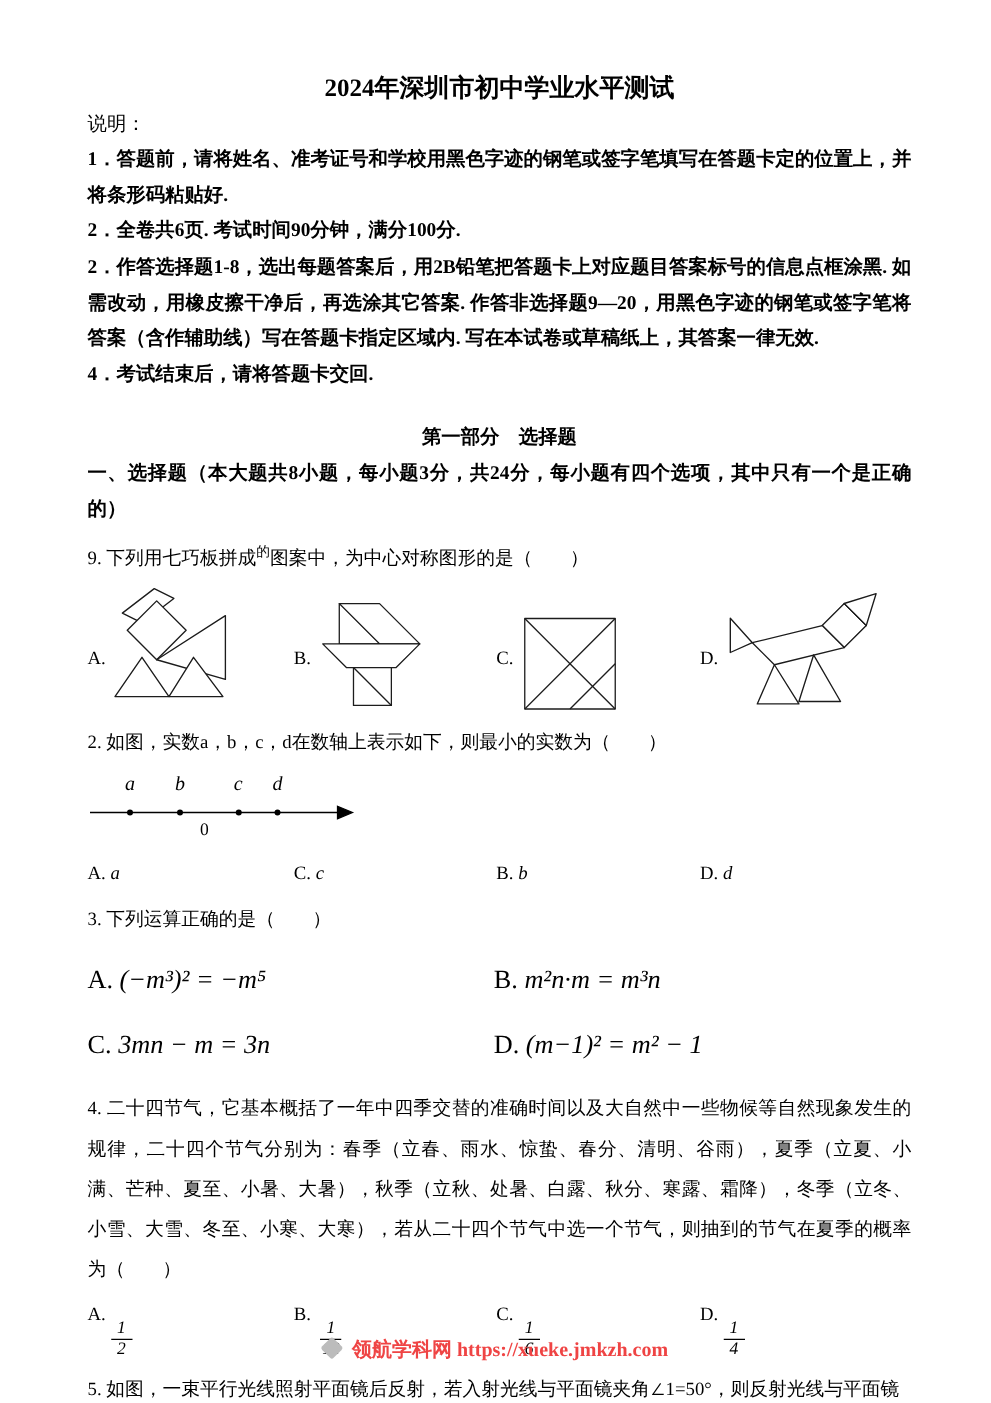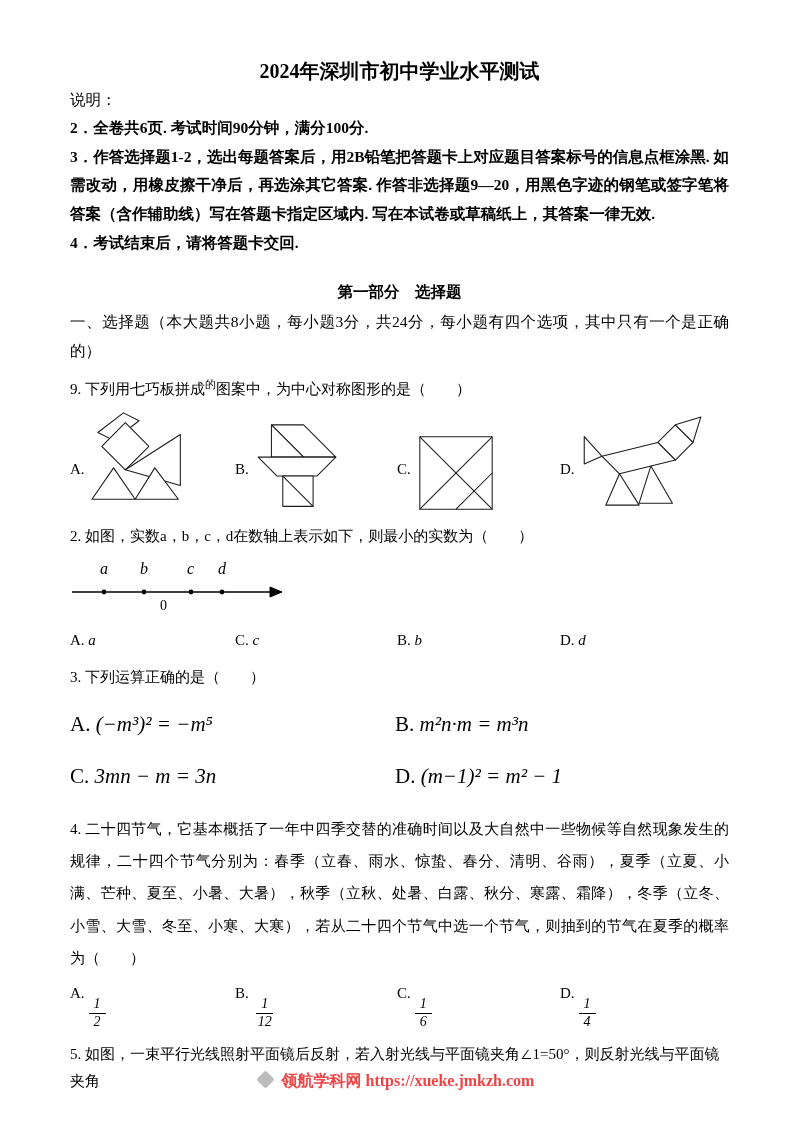--- a/index.html
+++ b/index.html
@@ -8,21 +8,21 @@
     width:793px; height:1122px; margin:0 auto; background:#fff;
     font-family:"Liberation Serif", serif; color:#000;
     padding:56px 64px 0 70px; position:relative; overflow:hidden;
     font-size:15.5px; line-height:1.8;
   }
   .title   { text-align:center; font-weight:bold; font-size:20px; line-height:1.5; }
   .subtitle{ text-align:center; font-weight:bold; font-size:19px; line-height:1.5; margin-top:14px; margin-bottom:12px; }
   .inst-head { font-weight:normal; }
   .inst-item { font-weight:bold; text-align:justify; line-height:1.85; }
   .part-heading { text-align:center; font-weight:bold; margin:21px 0 2px; }
-  .sec-heading  { font-weight:normal; text-align:justify; line-height:1.85; }
+  .sec-heading  { font-weight:bold; text-align:justify; line-height:1.85; }
   .q-text { margin-top:10px; font-size:15px; }
   .sup-cn { vertical-align:super; font-size:11px; }
   .fig-row { display:grid; grid-template-columns:165px 162px 163px 1fr; margin:4px 0 6px; }
   .fig-opt { display:flex; align-items:flex-end; gap:5px; }
   .opt-label { margin-bottom:30px; font-size:15px; }
   svg.tangram polygon, svg.tangram line, svg.tangram rect {
     fill:#ffffff; stroke:#1c1c1c; stroke-width:1.1; stroke-linejoin:round;
   }
   svg.numline line, svg.numline polygon { stroke:#000; }
   svg.numline polygon { fill:#000; }
@@ -43,22 +43,23 @@
   .footer .logo { display:inline-block; width:13px; height:13px; background:#bcbcbc; transform:rotate(45deg); margin-right:10px; border-radius:2px; }
 </style>
 </head>
 <body>
 
 <div class="page">
 
   <div class="title">2024年深圳市初中学业水平测试</div>
 
   <div class="inst-head">说明：</div>
+  <div class="inst-item">1．答题前，请将姓名、准考证号和学校用黑色字迹的钢笔或签字笔填写在答题卡定的位置上，并将条形码粘贴好.</div>
   <div class="inst-item">2．全卷共6页. 考试时间90分钟，满分100分.</div>
-  <div class="inst-item">3．作答选择题1-2，选出每题答案后，用2B铅笔把答题卡上对应题目答案标号的信息点框涂黑. 如需改动，用橡皮擦干净后，再选涂其它答案. 作答非选择题9—20，用黑色字迹的钢笔或签字笔将答案（含作辅助线）写在答题卡指定区域内. 写在本试卷或草稿纸上，其答案一律无效.</div>
+  <div class="inst-item">2．作答选择题1-8，选出每题答案后，用2B铅笔把答题卡上对应题目答案标号的信息点框涂黑. 如需改动，用橡皮擦干净后，再选涂其它答案. 作答非选择题9—20，用黑色字迹的钢笔或签字笔将答案（含作辅助线）写在答题卡指定区域内. 写在本试卷或草稿纸上，其答案一律无效.</div>
   <div class="inst-item">4．考试结束后，请将答题卡交回.</div>
 
   <div class="part-heading">第一部分　选择题</div>
   <div class="sec-heading">一、选择题（本大题共8小题，每小题3分，共24分，每小题有四个选项，其中只有一个是正确的）</div>
 
   <div class="q-text"><span>9. 下列用七巧板拼成</span><span class="sup-cn">的</span><span>图案中，为中心对称图形的是（　　）</span></div>
 
   <div class="fig-row">
     <div class="fig-opt">
       <span class="opt-label">A.</span>

